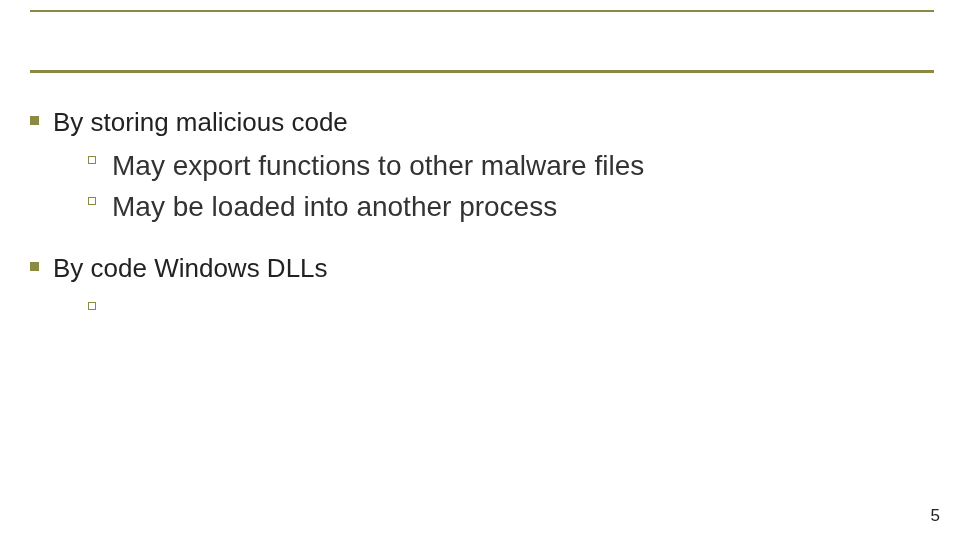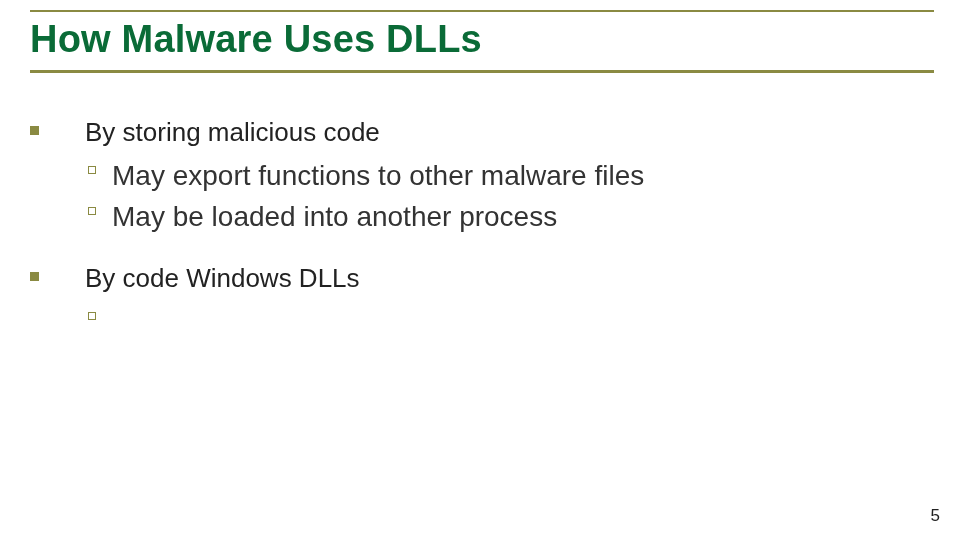--- a/index.html
+++ b/index.html
@@ -45,23 +45,22 @@
   }
   .content {
     position: absolute;
     left: 30px;
     right: 30px;
     top: 100px;
   }
   .l1 {
     display: flex;
     align-items: flex-start;
-    margin-top: 16px;
+    margin-top: 6px;
     margin-bottom: 4px;
-    gap: 32px;
   }
   .l1 .bullet-sq {
     width: 9px;
     height: 9px;
     background: #8a8a42;
     margin-top: 10px;
     margin-right: 14px;
     flex: 0 0 auto;
   }
   .l1 .txt {
@@ -97,21 +96,20 @@
     bottom: 14px;
     font-size: 17px;
     color: #222;
   }
 </style>
 </head>
 <body>
 
 <div class="slide">
   <div class="rule-top"></div>
-  <div class="title">How Malware Uses DLLs</div>
   <div class="rule-bottom"></div>
 
   <div class="content">
 
     <div class="l1">
       <span class="bullet-sq"></span>
       <span class="txt">By storing malicious code</span>
     </div>
     <div class="subgroup">
       <div class="l2">

